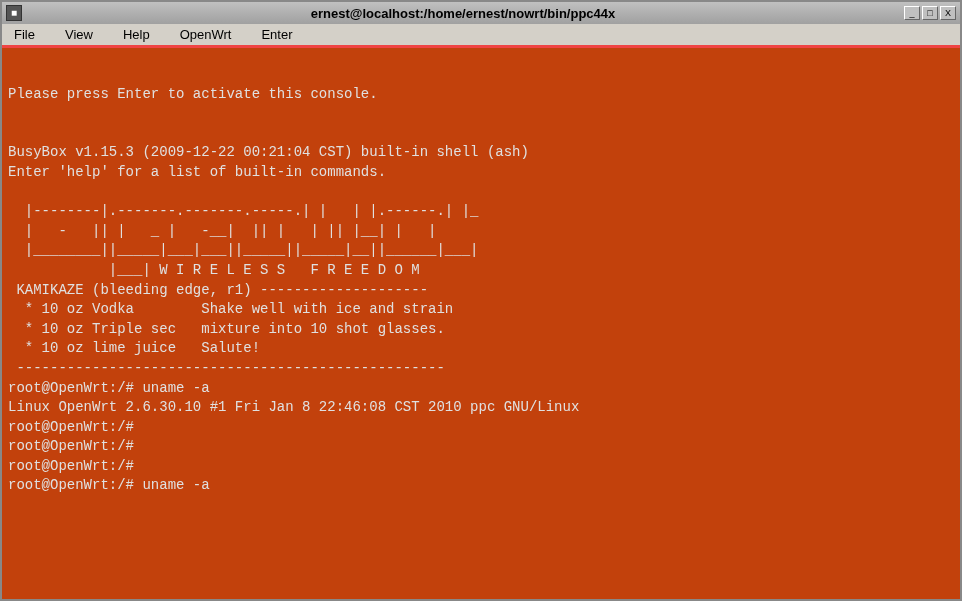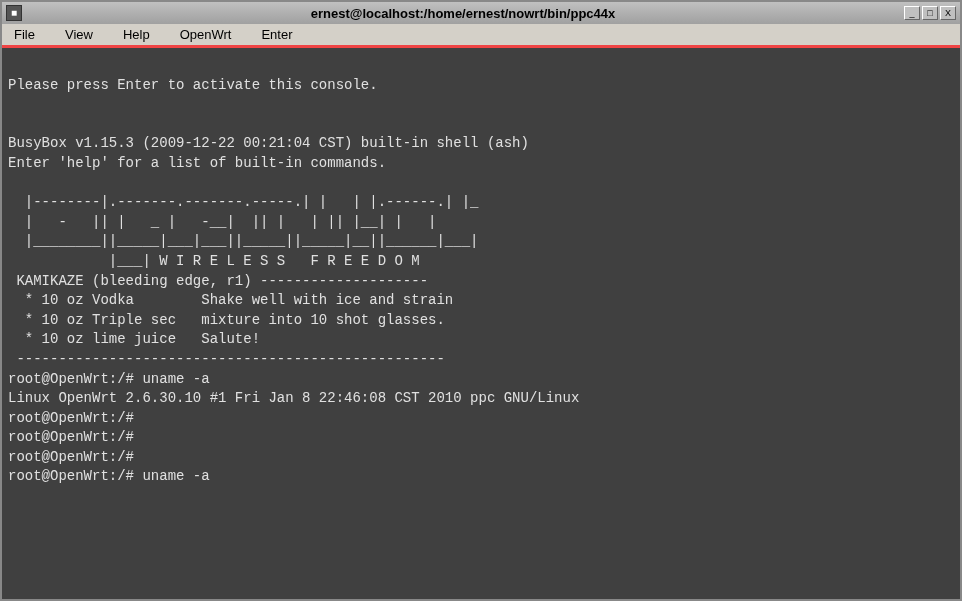--- a/index.html
+++ b/index.html
@@ -92,23 +92,23 @@
 
     .menu-item {
       padding: 2px 8px;
       font-size: 13px;
       font-family: sans-serif;
       color: #000;
       cursor: pointer;
     }
 
     .terminal {
-      background: #404040;
+      background: #c2410c;
       flex: 1;
-      padding: 8px 6px;
+      padding: 17px 6px;
       overflow: hidden;
       color: #e0e0e0;
       font-size: 14px;
       line-height: 1.4;
       white-space: pre;
       font-family: 'Courier New', Courier, monospace;
     }
 
     .terminal-content {
       width: 100%;

